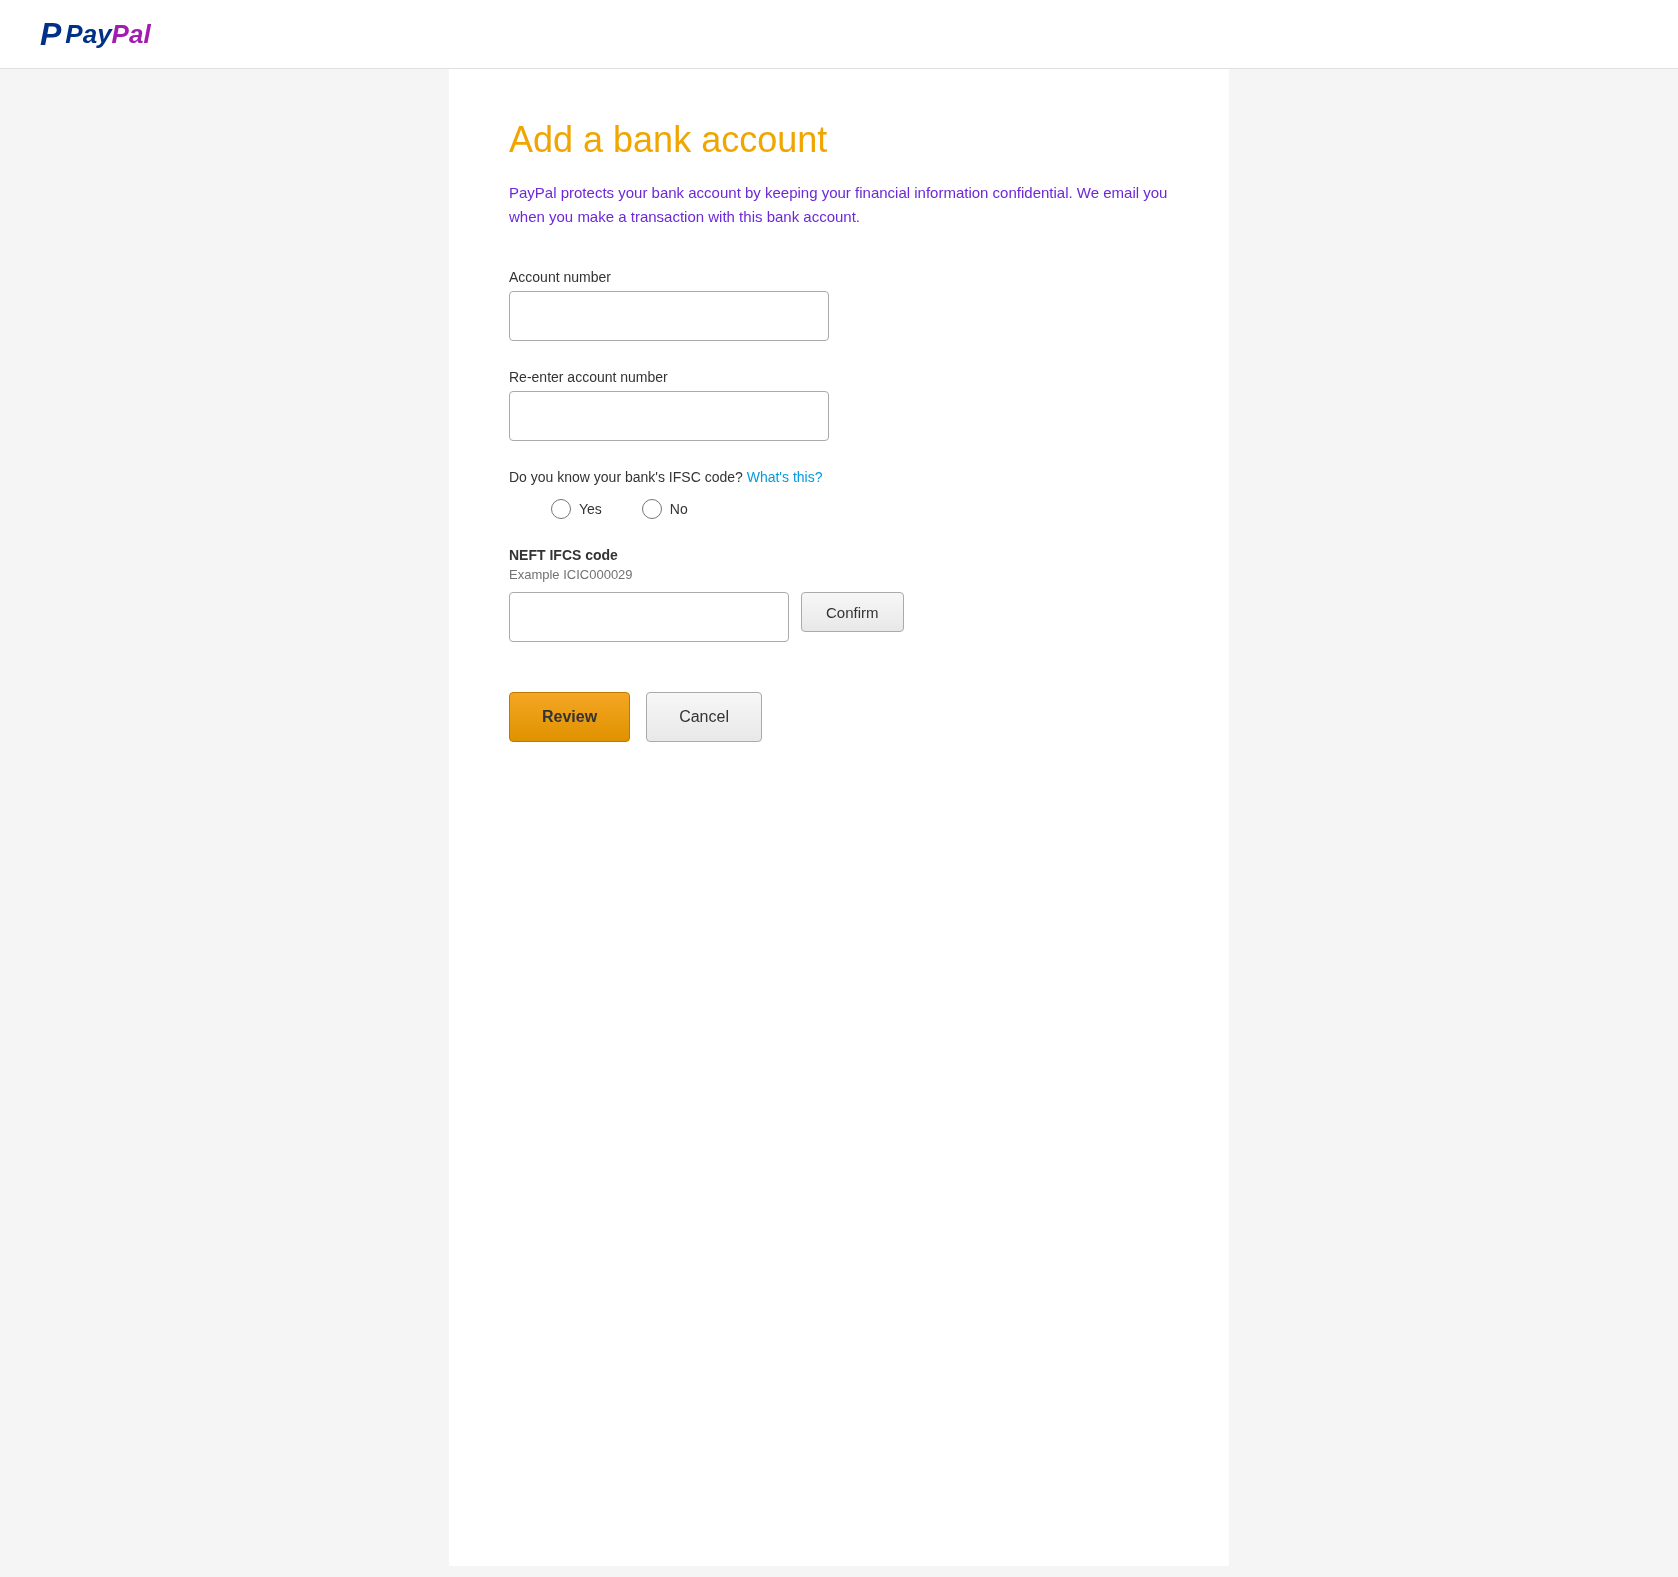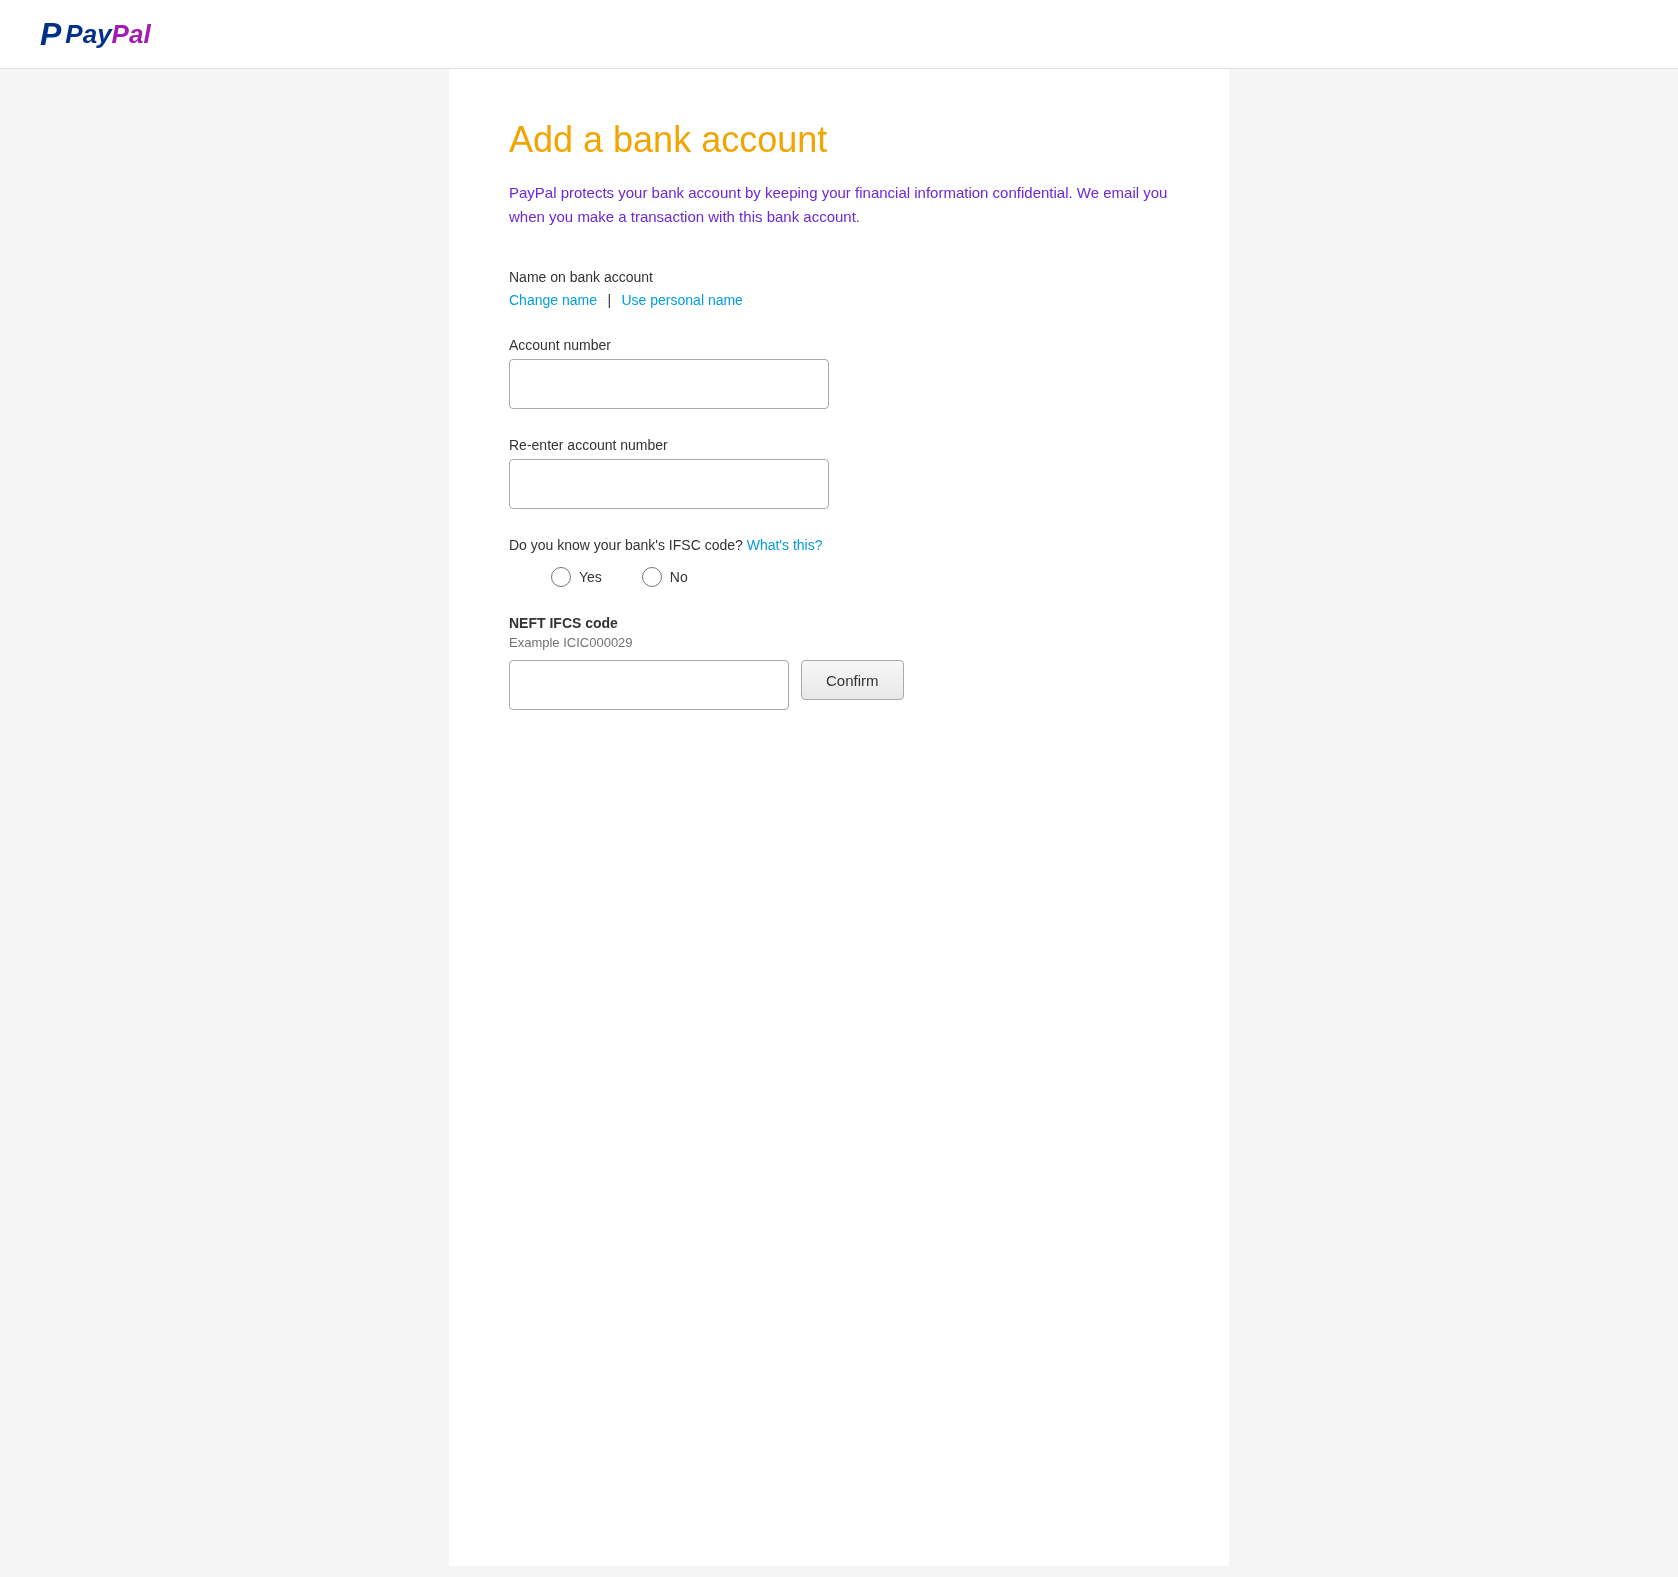--- a/index.html
+++ b/index.html
@@ -228,28 +228,20 @@
     </span>
   </div>
 </header>
 
 <main class="main-content">
 
   <h1 class="page-title">Add a bank account</h1>
 
   <p class="description">PayPal protects your bank account by keeping your financial information confidential. We email you when you make a transaction with this bank account.</p>
 
-  <div class="form-section">
-    <span class="field-label">Name on bank account</span>
-    <div class="link-row">
-      <a class="link">Change name</a>
-      <span class="separator">|</span>
-      <a class="link">Use personal name</a>
-    </div>
-  </div>
 
   <div class="form-section">
     <span class="field-label">Account number</span>
     <input type="text" class="text-input" placeholder="" style="">
   </div>
 
   <div class="form-section">
     <span class="field-label">Re-enter account number</span>
     <input type="text" class="text-input" placeholder="" style="">
   </div>
@@ -274,14 +266,18 @@
 
   <div class="form-section">
     <div class="neft-label">NEFT IFCS code</div>
     <div class="neft-example">Example ICIC000029</div>
     <div class="input-with-button">
       <input type="text" class="confirm-input" placeholder="" style="">
       <button class="confirm-btn">Confirm</button>
     </div>
   </div>
 
+  <div class="action-row">
+    <button class="review-btn">Review</button>
+    <button class="cancel-btn">Cancel</button>
+  </div>
 
 </main>
 
 </body></html>

